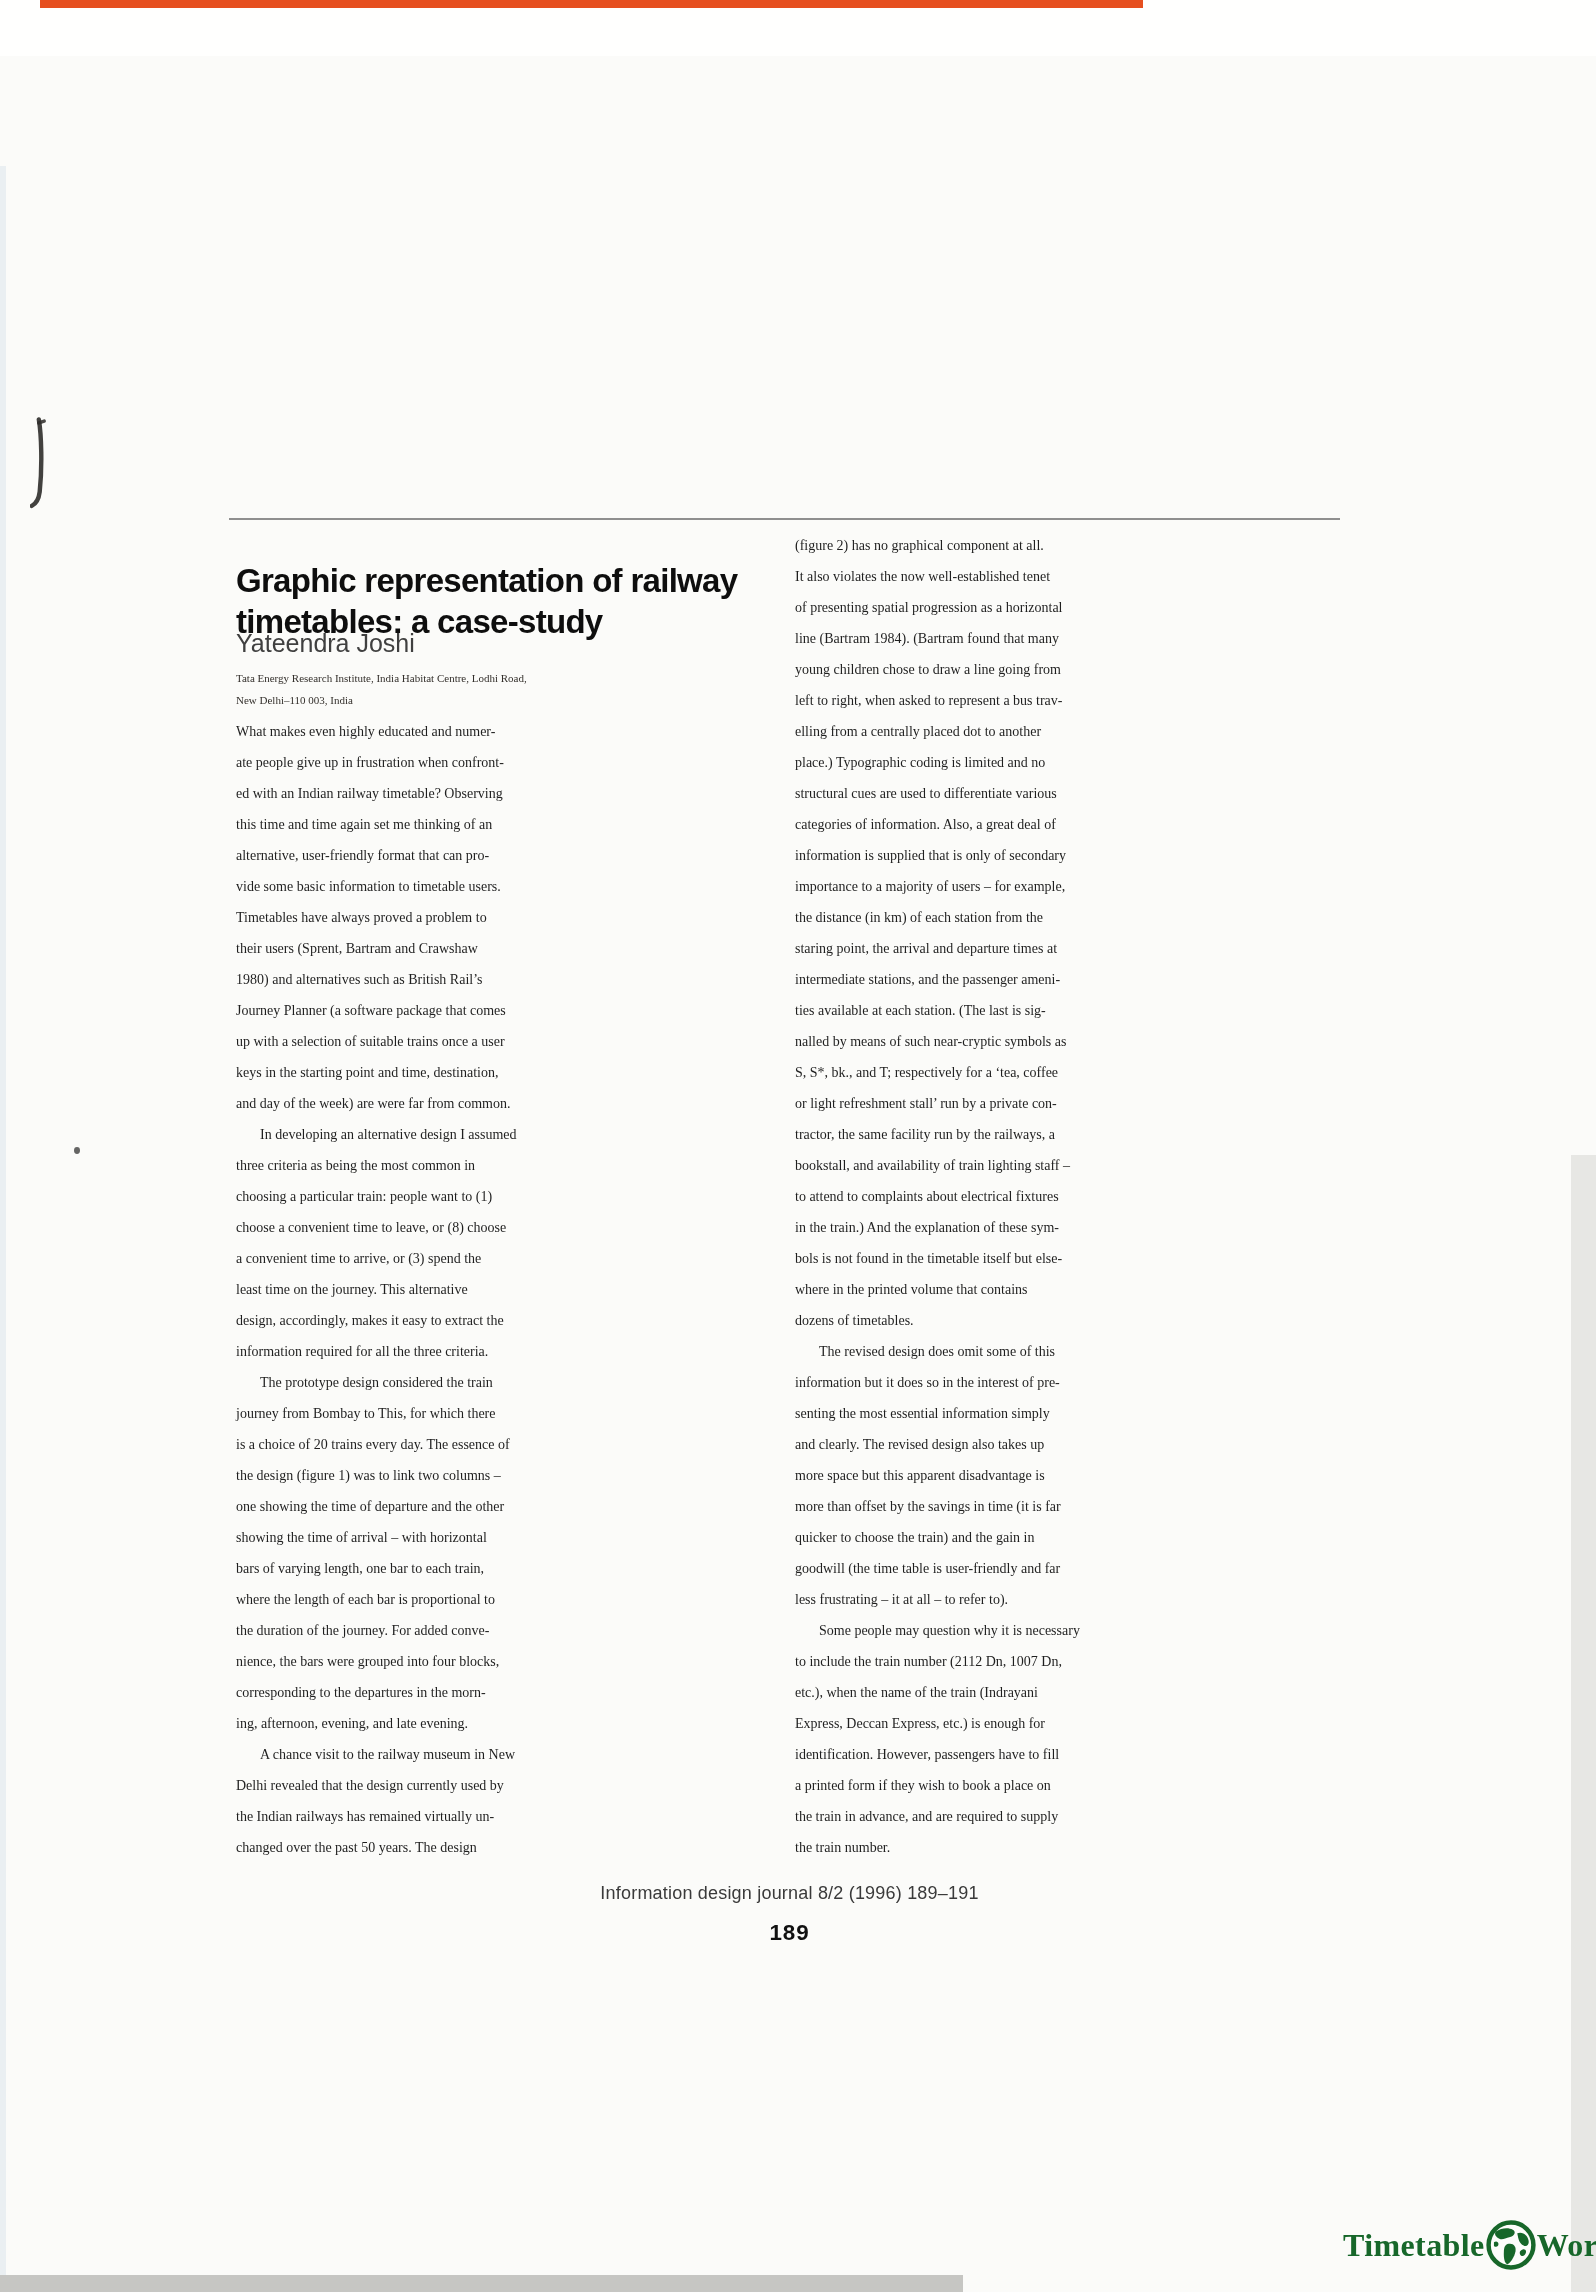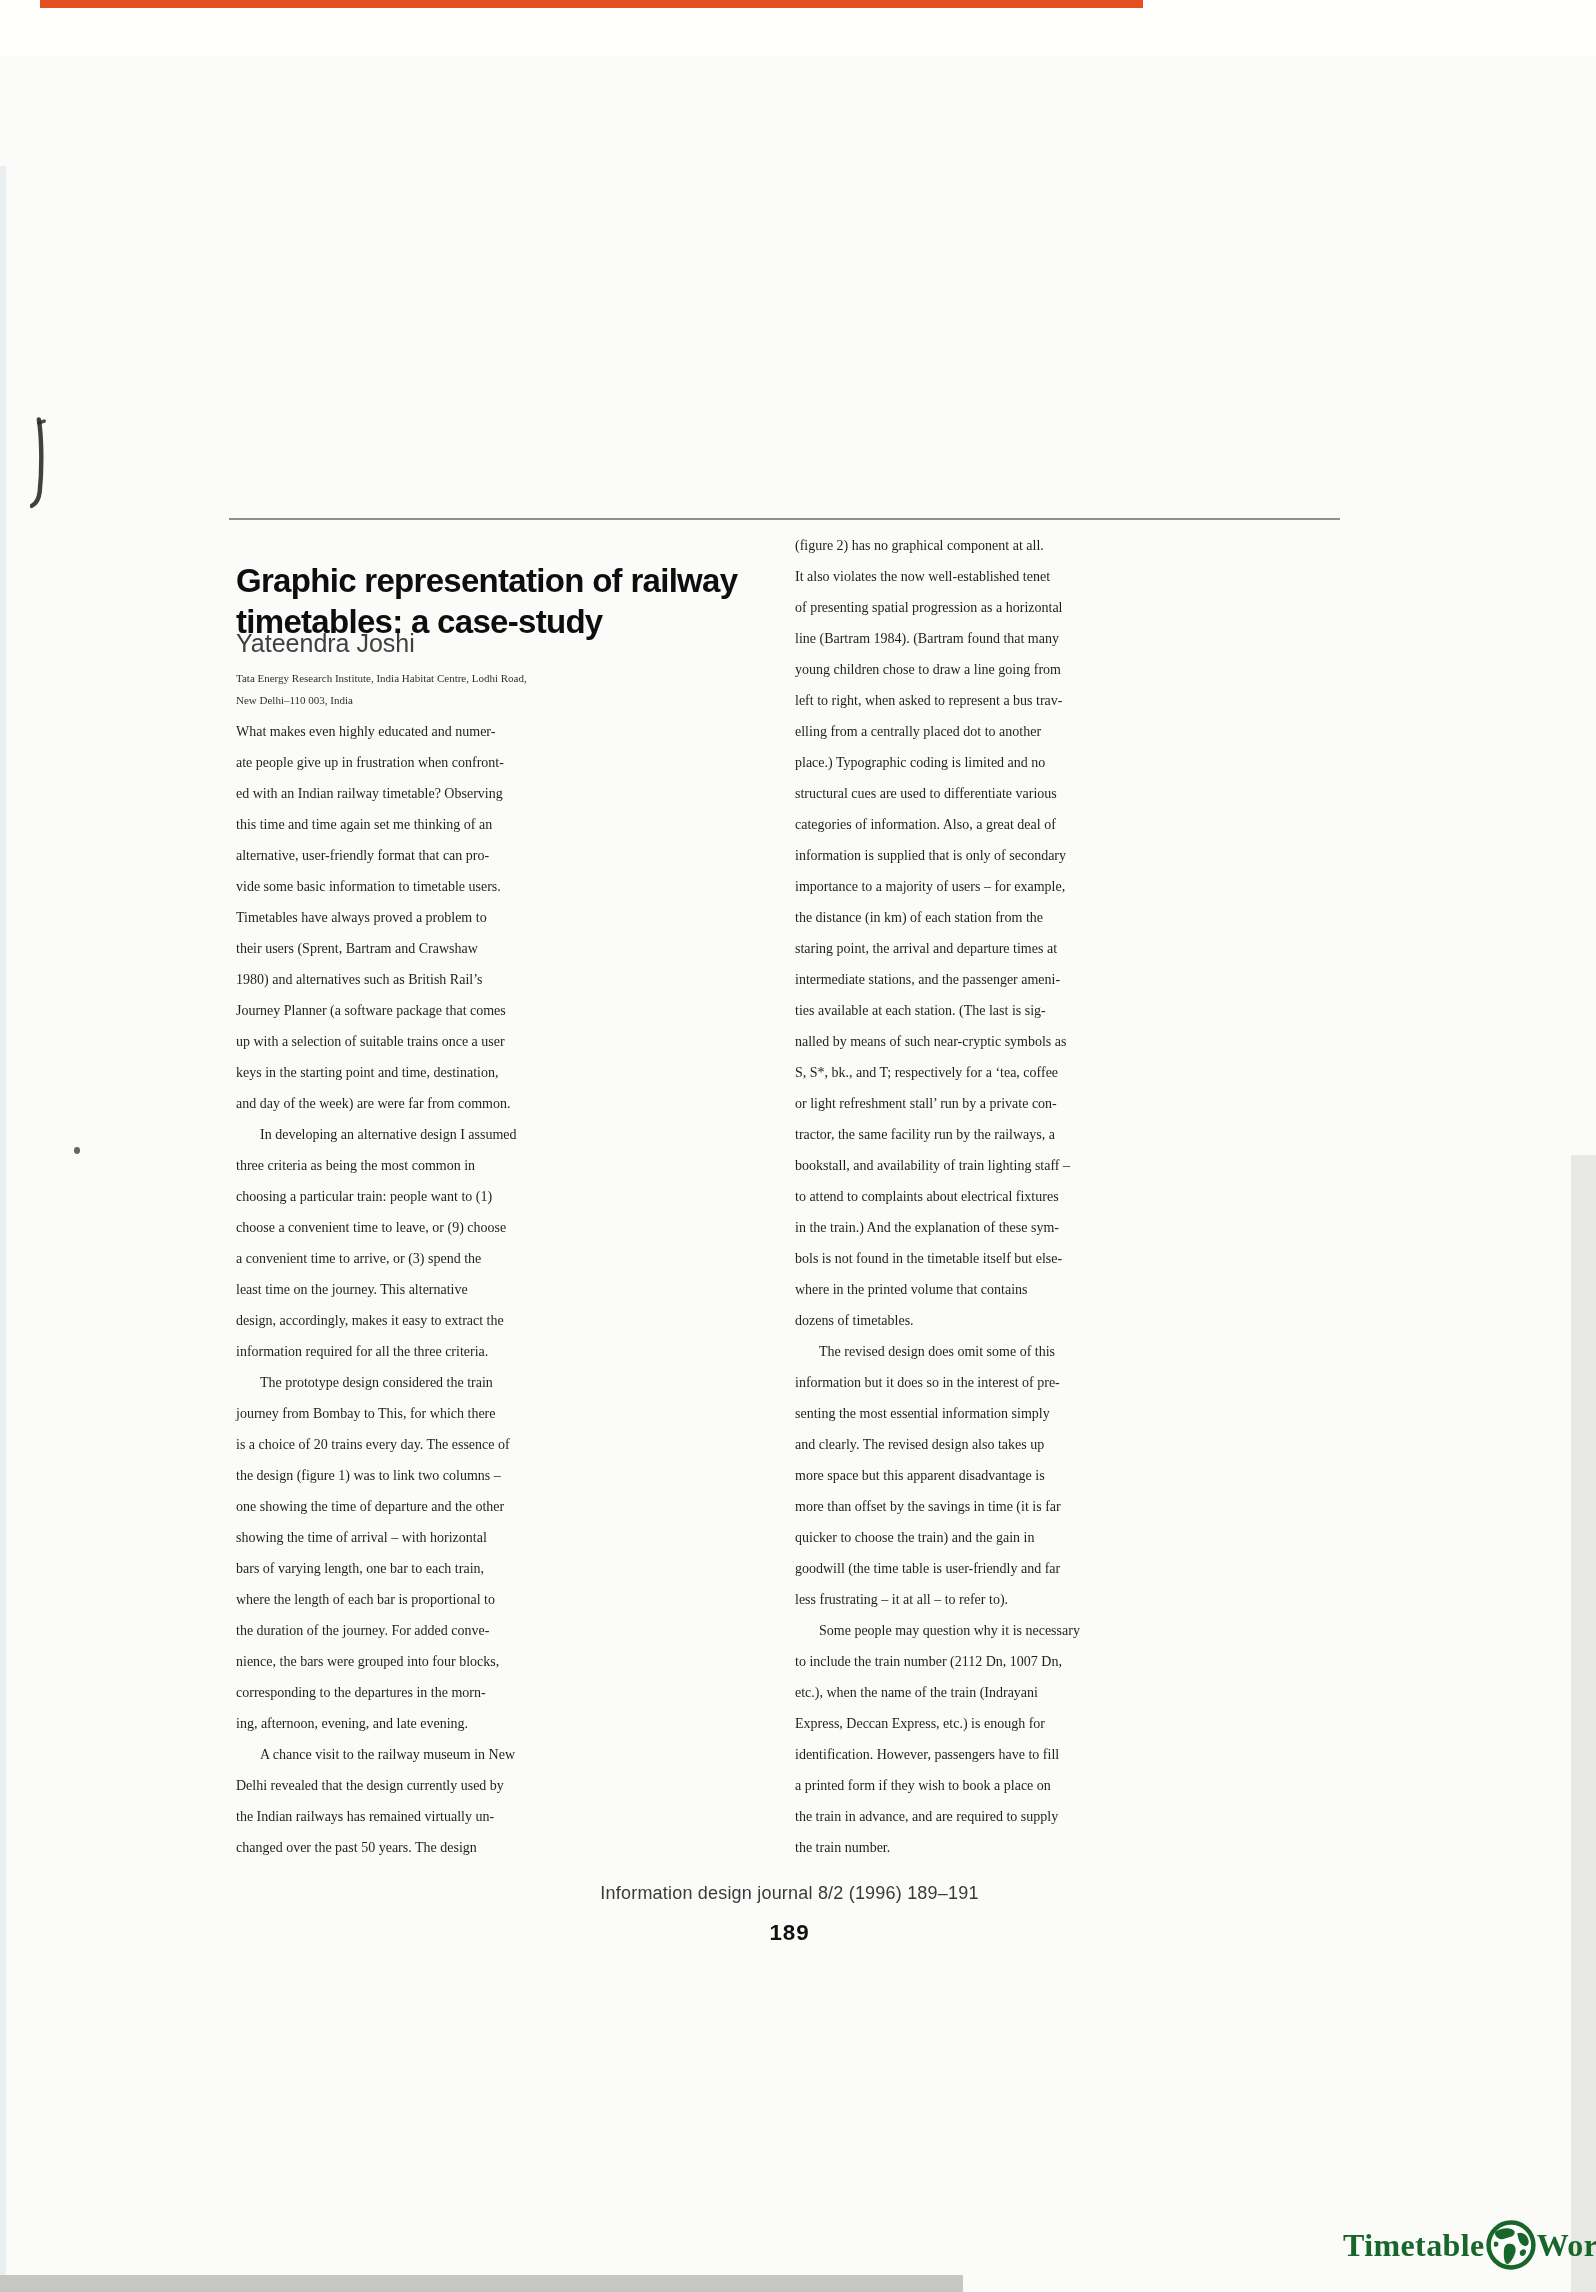--- a/index.html
+++ b/index.html
@@ -80,21 +80,21 @@
     <div class="tl">Timetables have always proved a problem to</div>
     <div class="tl">their users (Sprent, Bartram and Crawshaw</div>
     <div class="tl">1980) and alternatives such as British Rail’s</div>
     <div class="tl">Journey Planner (a software package that comes</div>
     <div class="tl">up with a selection of suitable trains once a user</div>
     <div class="tl">keys in the starting point and time, destination,</div>
     <div class="tl">and day of the week) are were far from common.</div>
     <div class="tl ind">In developing an alternative design I assumed</div>
     <div class="tl">three criteria as being the most common in</div>
     <div class="tl">choosing a particular train: people want to (1)</div>
-    <div class="tl">choose a convenient time to leave, or (9) choose</div>
+    <div class="tl">choose a convenient time to leave, or (8) choose</div>
     <div class="tl">a convenient time to arrive, or (3) spend the</div>
     <div class="tl">least time on the journey. This alternative</div>
     <div class="tl">design, accordingly, makes it easy to extract the</div>
     <div class="tl">information required for all the three criteria.</div>
     <div class="tl ind">The prototype design considered the train</div>
     <div class="tl">journey from Bombay to This, for which there</div>
     <div class="tl">is a choice of 20 trains every day. The essence of</div>
     <div class="tl">the design (figure 1) was to link two columns –</div>
     <div class="tl">one showing the time of departure and the other</div>
     <div class="tl">showing the time of arrival – with horizontal</div>

